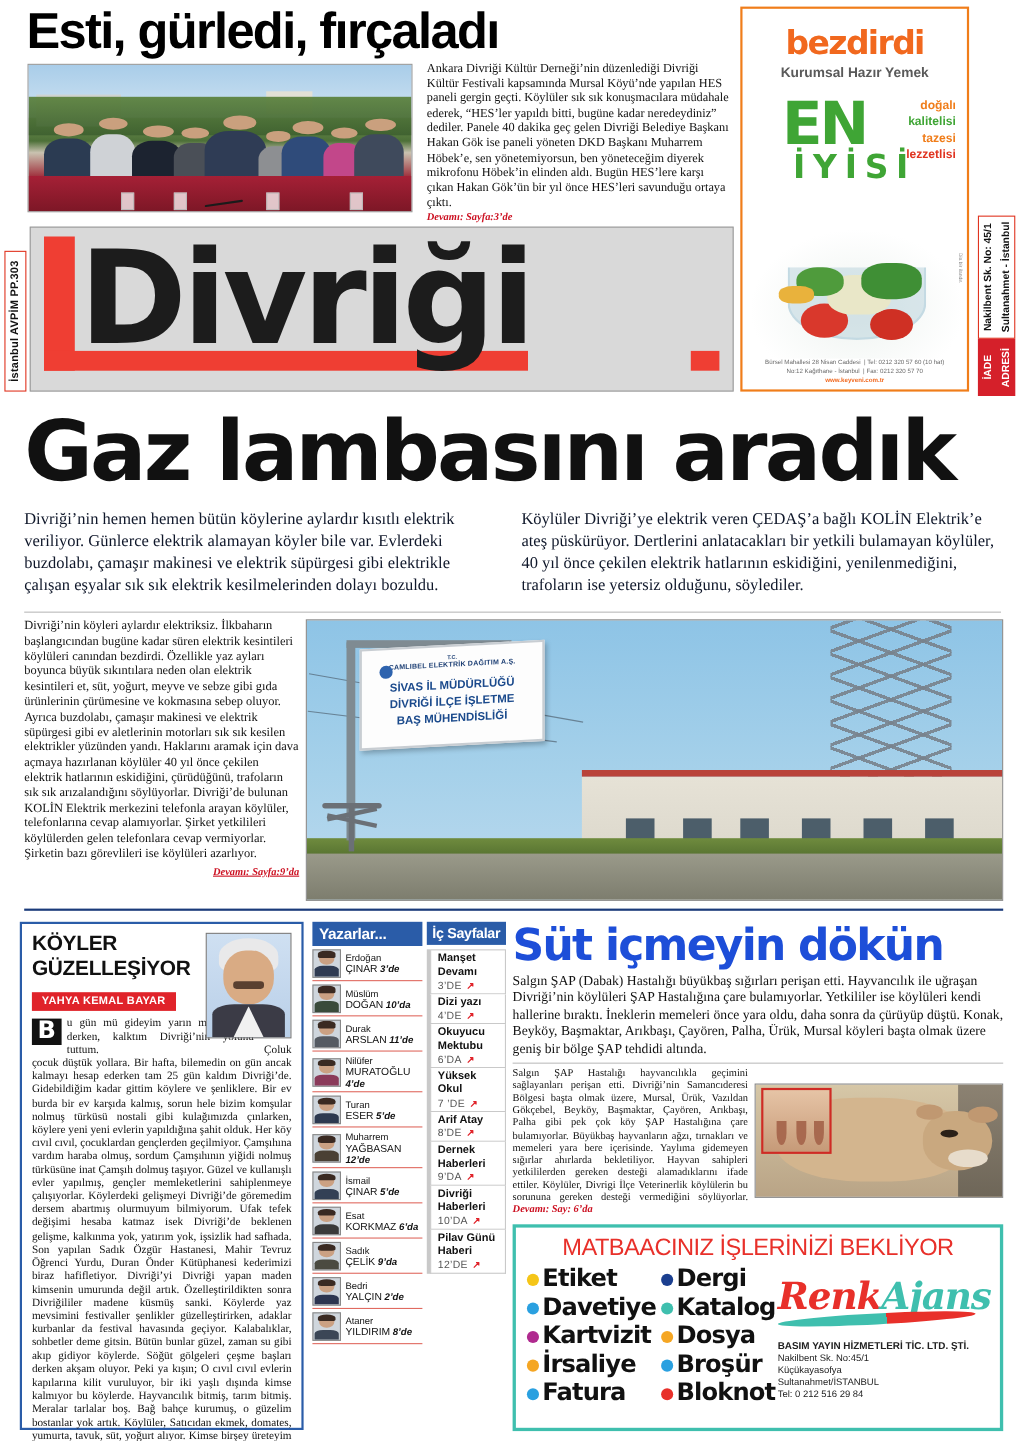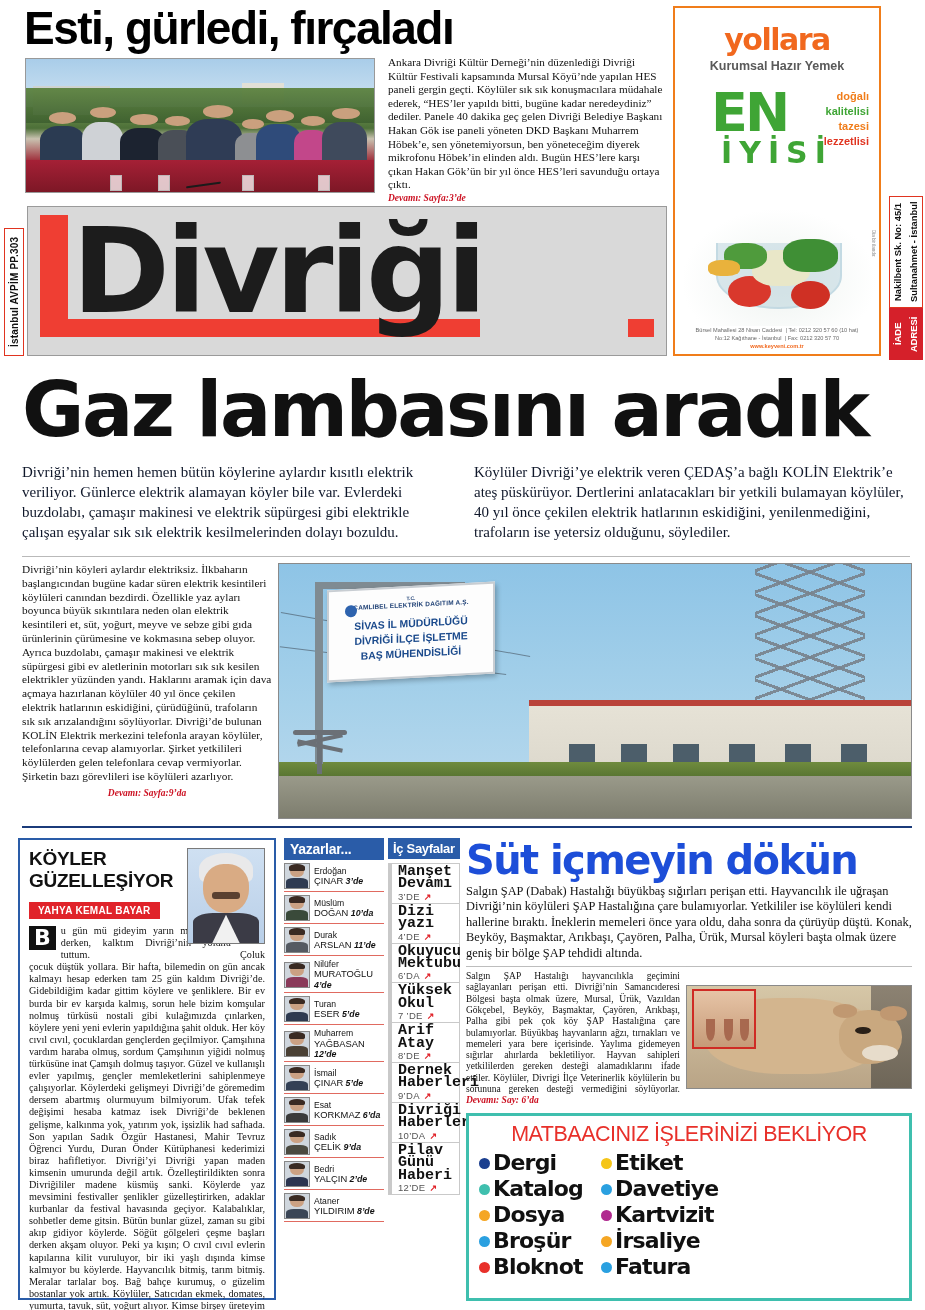--- a/index.html
+++ b/index.html
@@ -139,21 +139,21 @@
     display:flex; gap:22px; }
   .lede-col { width:430px; font-family:Liberation Serif, serif;
     font-size:15px; line-height:20px; color:#0f172a; }
   .lede-rule { position:absolute; left:22px; top:556px; width:888px; height:1px; background:#b9b9b9; }
 
   
   .body-left {
     position:absolute; left:22px; top:563px; width:250px;
     font-family:"Liberation Serif", serif; font-size:11.3px; line-height:13.8px; color:#111;
   }
-  .body-left .devami-red { display:block; text-align:center; margin-top:3px; }
+  .body-left .devami-red { display:block; text-align:right; margin-top:3px;text-decoration:underline; }
 
   
   .main-photo {
     position:absolute; left:278px; top:563px; width:634px; height:256px;
     border:1px solid #8a8a8a; overflow:hidden;
     background:linear-gradient(#8ec4e6 0%, #a6d1ea 55%, #bcdaee 100%);
   }
   .mp-sign {
     position:absolute; left:48px; top:22px; width:168px; height:92px;
     background:#fdfdfd; border:2px solid #c8cdd2; transform:skewY(-3deg);
@@ -232,21 +232,21 @@
   .yz-pg { font-weight:bold; font-style:italic; font-size:8.8px; }
 
   
   .icsayfalar { position:absolute; left:388px; top:838px; width:72px; height:462px; }
   .ic-head { background:#2a5ca8; color:#fff; font-weight:bold; font-size:13px;
     padding:3px 5px; letter-spacing:-.3px; }
   .ic-wrap { border-left:3px solid #c9c9c9; margin-top:4px; }
   .ic-item { border:1px solid #c9c9c9; border-top:none; padding:2px 5px 1px 6px;
     background:#fff; }
   .ic-item:first-child { border-top:1px solid #c9c9c9; }
-  .ic-t { font-weight:bold; font-size:15px; line-height:12.4px; color:#111;font-family:Liberation Mono, monospace; }
+  .ic-t { font-weight:bold; font-size:10px; line-height:12.4px; color:#111; }
   .ic-p { font-size:9.5px; color:#555; letter-spacing:.3px; }
   .ic-arrow { color:#e0232a; font-weight:bold; font-size:9px; margin-left:4px; }
 
   
   .sut { position:absolute; left:466px; top:838px; width:446px; }
   .sut-head { font-weight:bold; font-size:40px; line-height:44px; letter-spacing:-1.6px;
     color:#1d4ed8; font-family:"DejaVu Sans", sans-serif; white-space:nowrap; }
   .sut-lede { font-family:"Liberation Serif", serif; font-size:12.4px; line-height:15.4px;
     color:#111; margin-top:2px; }
   .sut-rule { height:1px; background:#bdbdbd; margin:5px 0 4px 0; }
@@ -335,21 +335,21 @@
       </div>
     </div>
 
     <div class="lead-text">
       <span>Ankara Divriği Kültür Derneği’nin düzenlediği Divriği Kültür Festivali kapsamında Mursal Köyü’nde yapılan HES paneli gergin geçti. Köylüler sık sık konuşmacılara müdahale ederek, “HES’ler yapıldı bitti, bugüne kadar neredeydiniz” dediler. Panele 40 dakika geç gelen Divriği Belediye Başkanı Hakan Gök ise paneli yöneten DKD Başkanı Muharrem Höbek’e, sen yönetemiyorsun, ben yöneteceğim diyerek mikrofonu Höbek’in elinden aldı. Bugün HES’lere karşı çıkan Hakan Gök’ün bir yıl önce HES’leri  savunduğu  ortaya çıktı.</span>
       <div class="devami-red">Devamı: Sayfa:3’de</div>
     </div>
   </div>
 
   <div class="keyveni-ad">
-    <div class="kv-logo">yollara</div>
+    <div class="kv-logo">bezdirdi</div>
     <div class="kv-sub">Kurumsal Hazır Yemek</div>
     <div class="kv-mid">
       <div class="kv-en">EN</div>
       <div class="kv-words">
         <div class="kv-w1">doğalı</div>
         <div class="kv-w2">kalitelisi</div>
         <div class="kv-w3">tazesi</div>
         <div class="kv-w4">lezzetlisi</div>
       </div>
       <div class="kv-iyisi">İYİSİ</div>
@@ -635,20 +635,42 @@
         <div class="cow-teat" style="left:12px;"></div>
         <div class="cow-teat" style="left:30px;"></div>
         <div class="cow-teat" style="left:46px;"></div>
       </div>
     </div>
   </div>
 
   <div class="matbaa">
     <div class="mb-title">MATBAACINIZ İŞLERİNİZİ BEKLİYOR</div>
     <div class="mb-cols">
+      <div class="mb-col" id="mb-right">
+          <div class="mb-li">
+            <span class="mb-bullet" style="background: rgb(245, 197, 24);"></span>
+            <span>Etiket</span>
+          </div>
+          <div class="mb-li">
+            <span class="mb-bullet" style="background: rgb(42, 160, 224);"></span>
+            <span>Davetiye</span>
+          </div>
+          <div class="mb-li">
+            <span class="mb-bullet" style="background: rgb(176, 42, 143);"></span>
+            <span>Kartvizit</span>
+          </div>
+          <div class="mb-li">
+            <span class="mb-bullet" style="background: rgb(245, 166, 35);"></span>
+            <span>İrsaliye</span>
+          </div>
+          <div class="mb-li">
+            <span class="mb-bullet" style="background: rgb(42, 160, 224);"></span>
+            <span>Fatura</span>
+          </div>
+        </div>
       <div class="mb-col" id="mb-left">
           <div class="mb-li">
             <span class="mb-bullet" style="background: rgb(27, 63, 143);"></span>
             <span>Dergi</span>
           </div>
           <div class="mb-li">
             <span class="mb-bullet" style="background: rgb(63, 191, 174);"></span>
             <span>Katalog</span>
           </div>
           <div class="mb-li">
@@ -657,38 +679,29 @@
           </div>
           <div class="mb-li">
             <span class="mb-bullet" style="background: rgb(42, 160, 224);"></span>
             <span>Broşür</span>
           </div>
           <div class="mb-li">
             <span class="mb-bullet" style="background: rgb(232, 48, 42);"></span>
             <span>Bloknot</span>
           </div>
         </div>
-      <div class="mb-col" id="mb-right">
-          <div class="mb-li">
-            <span class="mb-bullet" style="background: rgb(245, 197, 24);"></span>
-            <span>Etiket</span>
-          </div>
-          <div class="mb-li">
-            <span class="mb-bullet" style="background: rgb(42, 160, 224);"></span>
-            <span>Davetiye</span>
-          </div>
-          <div class="mb-li">
-            <span class="mb-bullet" style="background: rgb(176, 42, 143);"></span>
-            <span>Kartvizit</span>
-          </div>
-          <div class="mb-li">
-            <span class="mb-bullet" style="background: rgb(245, 166, 35);"></span>
-            <span>İrsaliye</span>
-          </div>
-          <div class="mb-li">
-            <span class="mb-bullet" style="background: rgb(42, 160, 224);"></span>
-            <span>Fatura</span>
-          </div>
-        </div>
+    </div>
+    <div class="mb-brand">
+      <div class="mb-logo">
+        <span style="color:#e8302a">Renk</span><span style="color:#3fbfae">Ajans</span>
+      </div>
+      <div class="mb-swoosh"></div>
+      <div class="mb-addr">
+        <div class="b">BASIM YAYIN HİZMETLERİ  TİC. LTD. ŞTİ.</div>
+        <div>Nakilbent Sk. No:45/1</div>
+        <div>Küçükayasofya</div>
+        <div>Sultanahmet/İSTANBUL</div>
+        <div>Tel: 0 212 516 29 84</div>
+      </div>
     </div>
   </div>
 
 </div>
 
 </body></html>

